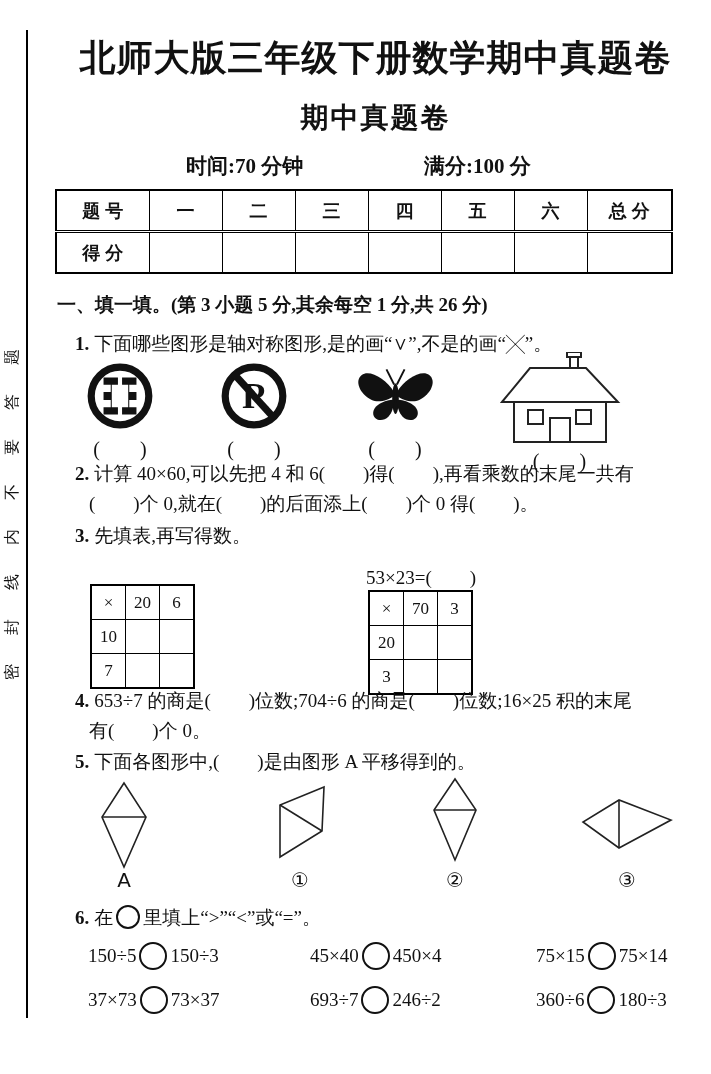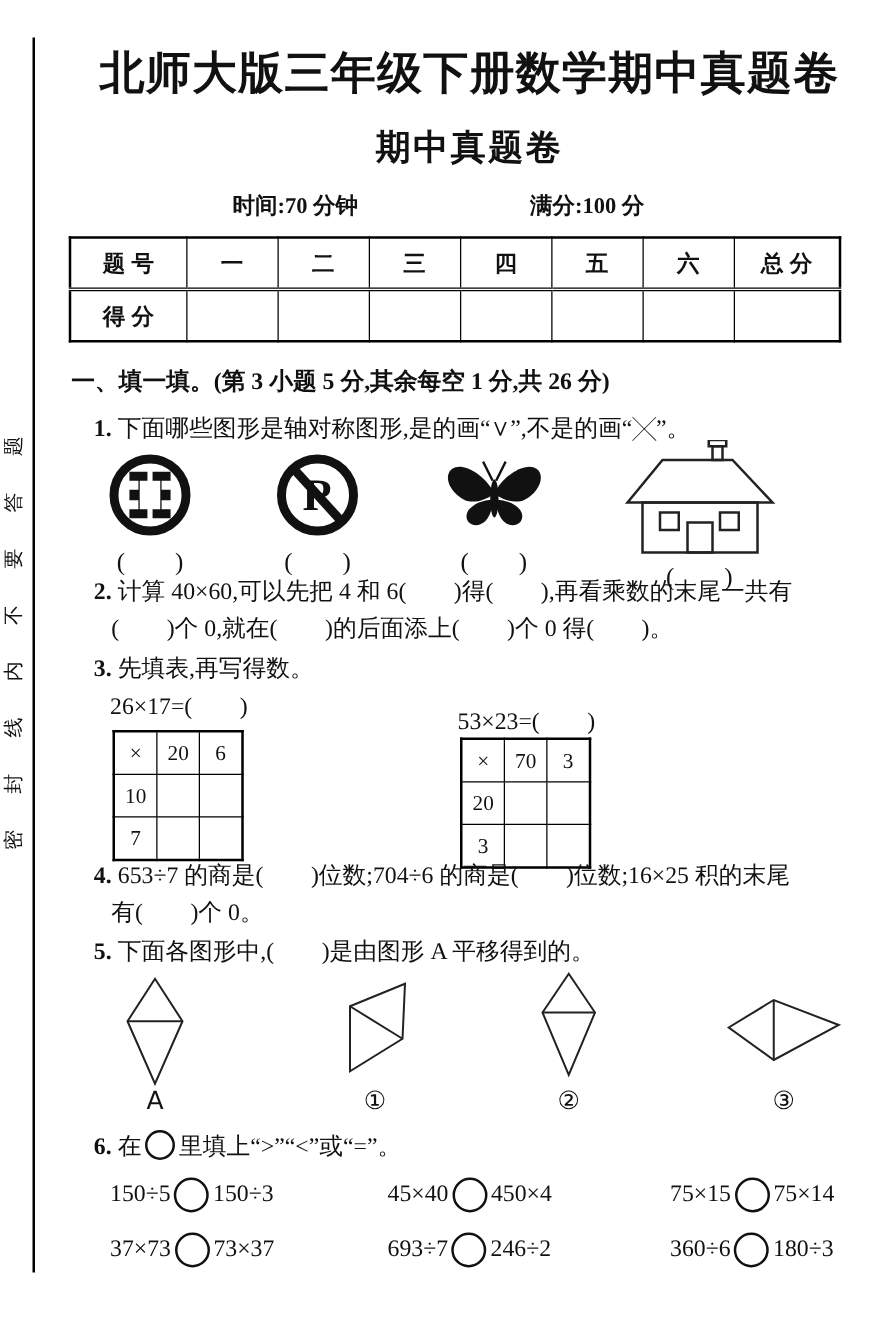--- a/index.html
+++ b/index.html
@@ -10,21 +10,21 @@
   .seal-rule{position:absolute;left:26px;top:30px;width:2px;height:988px;background:#000;}
   .seal{position:absolute;left:3px;top:348px;display:flex;flex-direction:column;gap:27px;align-items:center;}
   .seal span{display:block;width:18px;height:18px;line-height:18px;text-align:center;
              font-size:16px;transform:rotate(-90deg);}
 
   
   .title{position:absolute;left:45px;right:5px;top:34px;text-align:center;
          font-family:"Liberation Sans",sans-serif;font-weight:900;font-size:36px;letter-spacing:1px;}
   .subtitle{position:absolute;left:45px;right:5px;top:99px;text-align:center;
             font-family:"Liberation Sans",sans-serif;font-weight:900;font-size:28px;letter-spacing:2px;}
-  .meta{position:absolute;top:152px;font-size:18px;font-weight:bold;}
+  .meta{position:absolute;top:152px;font-size:21px;font-weight:bold;}
   .meta.time{left:186px;}
   .meta.full{left:424px;}
 
   
   .score-table{position:absolute;left:55px;top:189px;border-collapse:collapse;table-layout:fixed;}
   .score-table td{border:1px solid #000;height:37px;text-align:center;vertical-align:middle;
                   font-family:"Liberation Sans",sans-serif;font-weight:bold;font-size:18px;}
   .score-table{border:2px solid #000;}
   .score-table tr:first-child td{border-bottom:3px double #000;}
 
@@ -170,21 +170,20 @@
   </div>
 
   <div class="qline" style="left:75px;top:459px;">
     <div><span class="qnum">2.</span><span>计算 40×60,可以先把 4 和 6(　　)得(　　),再看乘数的末尾一共有</span></div>
     <div class="indent2"><span>(　　)个 0,就在(　　)的后面添上(　　)个 0 得(　　)。</span></div>
   </div>
 
   <div class="qline" style="left:75px;top:521px;">
     <span class="qnum">3.</span><span>先填表,再写得数。</span>
   </div>
-  <div class="qline" style="left:88px;top:551px;">26×17=(　　)</div>
   <div class="qline" style="left:366px;top:563px;">53×23=(　　)</div>
 
   <table class="mini" style="left:90px;top:584px;">
     <tbody>
         <tr>
           <td>×</td>
           <td>20</td>
           <td>6</td>
         </tr>
     <tr>

